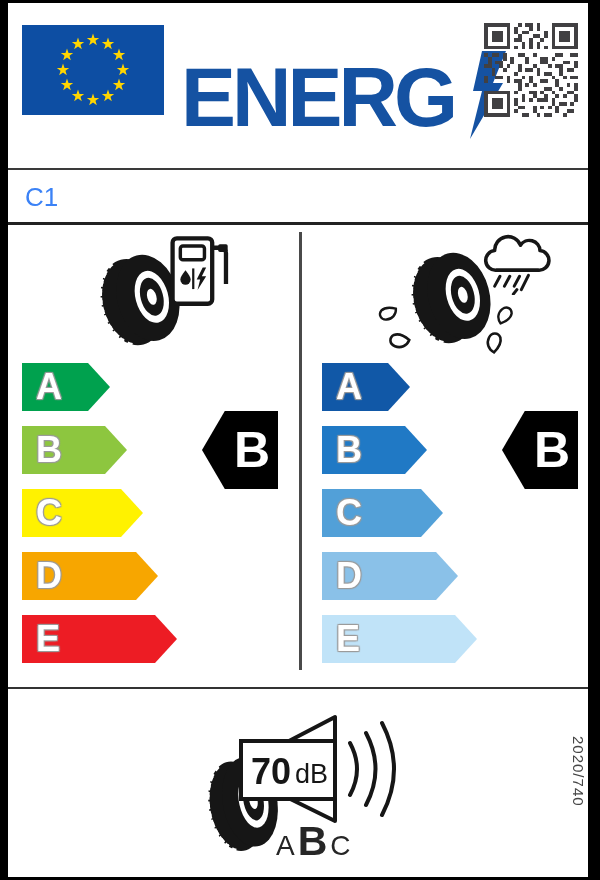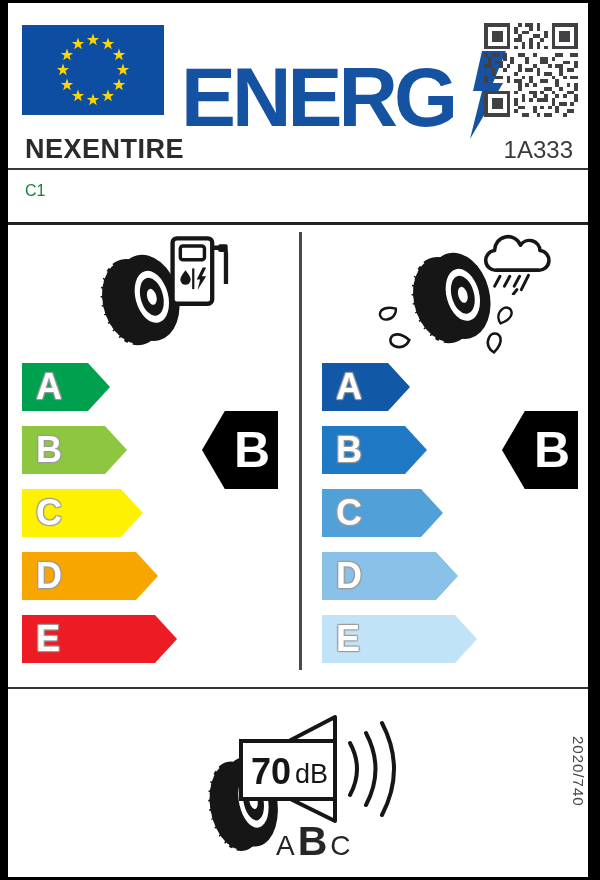--- a/index.html
+++ b/index.html
@@ -24,21 +24,21 @@
   .row-line{position:absolute;left:0;width:580px;background:#3a3a3a;}
   .line-1{top:165px;height:2px;}
   .line-2{top:219px;height:3px;background:#222;}
   .line-3{top:684px;height:2px;background:#333;}
   .vdivider{position:absolute;left:291px;top:229px;width:3px;height:438px;background:#4a4a4a;}
   .brand-row{position:absolute;left:17px;top:131px;width:548px;display:flex;justify-content:space-between;align-items:baseline;}
   .brand-name{font-size:27px;font-weight:bold;color:#2b2b2b;letter-spacing:.5px;}
   .brand-code{font-size:24px;color:#3a3a3a;}
   .size-row{position:absolute;left:17px;top:179px;width:548px;display:flex;justify-content:space-between;align-items:baseline;}
   .size-text{font-size:32px;color:#333;}
-  .class-text{font-size:16px;color:#15803d;}
+  .class-text{font-size:26px;color:#3b82f6;}
   
   .pict{position:absolute;}
   
   .scale{position:absolute;top:360px;display:flex;flex-direction:column;gap:15px;}
   .scale-fuel{left:14px;}
   .scale-wet{left:314px;}
   .arrow{
     height:48px;position:relative;
     clip-path:polygon(0 0, calc(100% - 22px) 0, 100% 50%, calc(100% - 22px) 100%, 0 100%);
     filter:drop-shadow(0 0 1px #9a9a9a);
@@ -120,24 +120,20 @@
 
   <svg class="qr" width="94" height="94" viewBox="0 0 25 25" shape-rendering="crispEdges">
     <g style="fill: rgb(65, 64, 66);">
       <path d="M0,0h7v7h-7z M18,0h7v7h-7z M0,18h7v7h-7z" fill-rule="evenodd"></path>
       <path d="M1,1h5v5h-5z M19,1h5v5h-5z M1,19h5v5h-5z" fill="#fff"></path>
       <path d="M2,2h3v3h-3z M20,2h3v3h-3z M2,20h3v3h-3z"></path>
       <path d="M9,0h1v1h-1z M11,0h2v1h-2z M14,0h1v2h-1z M8,1h1v2h-1z M12,1h1v1h-1z M10,2h2v1h-2z M16,2h1v2h-1z M9,3h1v1h-1z M13,3h2v1h-2z M8,4h2v1h-2z M12,4h1v2h-1z M15,4h1v1h-1z M10,5h1v1h-1z M14,5h1v1h-1z M8,6h1v1h-1z M10,6h1v1h-1z M12,6h1v1h-1z M14,6h1v1h-1z M16,6h1v1h-1z M9,8h2v1h-2z M13,8h1v1h-1z M0,8h1v1h-1z M2,8h2v1h-2z M5,8h1v2h-1z M19,8h2v1h-2z M23,8h2v1h-2z M1,9h1v2h-1z M3,10h2v1h-2z M7,9h1v2h-1z M11,9h1v2h-1z M15,9h2v2h-2z M18,9h1v1h-1z M21,10h2v1h-2z M24,10h1v2h-1z M0,11h2v1h-2z M4,11h1v1h-1z M6,11h1v1h-1z M9,11h1v2h-1z M13,11h1v1h-1z M17,11h1v1h-1z M19,11h2v1h-2z M2,12h1v2h-1z M5,12h1v1h-1z M8,13h1v1h-1z M11,12h2v1h-2z M14,12h1v2h-1z M16,13h2v1h-2z M20,12h1v2h-1z M22,12h2v1h-2z M0,14h1v2h-1z M3,14h2v1h-2z M6,14h1v2h-1z M10,14h1v1h-1z M12,14h1v2h-1z M18,14h1v1h-1z M21,14h1v1h-1z M23,14h2v1h-2z M8,15h2v1h-2z M15,15h2v1h-2z M19,15h1v2h-1z M22,16h1v1h-1z M24,16h1v2h-1z M9,16h1v2h-1z M11,16h1v1h-1z M13,16h1v1h-1z M16,17h2v1h-2z M20,17h1v1h-1z M8,18h1v1h-1z M12,18h2v1h-2z M15,18h1v1h-1z M18,18h1v1h-1z M22,18h2v1h-2z M10,19h1v2h-1z M13,19h1v1h-1z M16,19h1v2h-1z M19,19h1v1h-1z M21,19h1v1h-1z M24,19h1v2h-1z M8,20h1v2h-1z M12,20h1v1h-1z M14,20h2v1h-2z M18,20h1v2h-1z M20,21h2v1h-2z M23,21h1v1h-1z M9,22h2v1h-2z M13,22h1v2h-1z M15,22h1v1h-1z M17,22h1v1h-1z M19,22h1v2h-1z M22,23h2v1h-2z M8,23h1v1h-1z M10,24h2v1h-2z M14,24h1v1h-1z M16,24h2v1h-2z M21,24h1v1h-1z"></path>
     </g>
   </svg>
 
-  <div class="brand-row">
-    <span class="brand-name">NEXENTIRE</span>
-    <span class="brand-code">1A333</span>
-  </div>
   <div class="row-line line-1"></div>
 
   <div class="size-row">
     <span class="class-text">C1</span>
   </div>
   <div class="row-line line-2"></div>
 
   <svg class="pict" style="left:76px;top:246px" width="112" height="102" viewBox="0 0 100 100">
       <use href="#tyre"></use>
     </svg>

